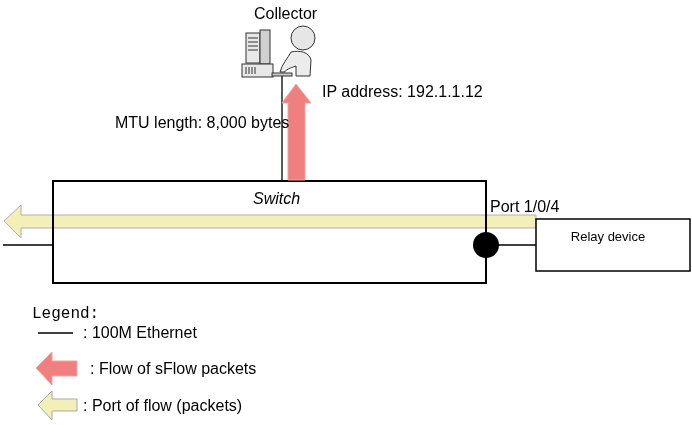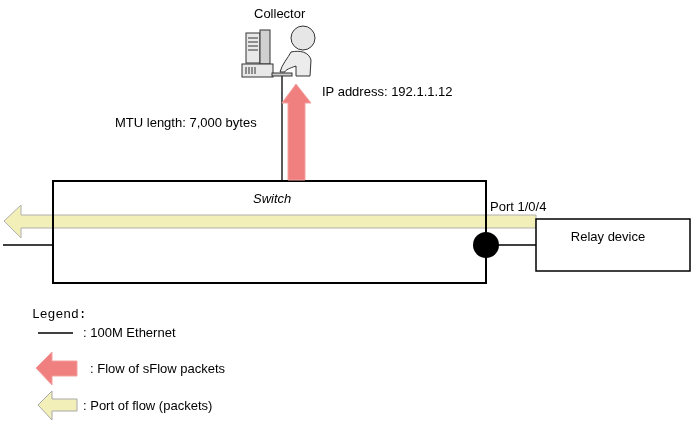--- a/index.html
+++ b/index.html
@@ -1,18 +1,18 @@
 <!DOCTYPE html>
 <html><head>
   <meta charset="utf-8">
   <style>
     html, body { margin: 0; padding: 0; background: #ffffff; }
     body { width: 692px; height: 425px; position: relative; overflow: hidden;
            font-family: "Liberation Sans", sans-serif; color: #000; }
-    .lbl { position: absolute; font-size: 13px; white-space: nowrap; line-height: 15px; }
+    .lbl { position: absolute; font-size: 16px; white-space: nowrap; line-height: 15px; }
     svg { position: absolute; left: 0; top: 0; }
     .box-text { position: absolute; text-align: center; font-size: 13px; line-height: 16px; }
   </style>
 </head>
 <body>
 
 <svg width="692" height="425" viewBox="0 0 692 425">
 
   <line x1="282" y1="76" x2="282" y2="181" stroke="#000" stroke-width="1.3"></line>
 
@@ -49,21 +49,21 @@
   </g>
 
   <g fill="#e0e0e0" stroke="#333" stroke-width="1">
     <circle cx="303" cy="38" r="12" fill="#e6e6e6"></circle>
     <path d="M291,52 C300,50 309,52 311,60 L310,76 L296,76 L296,66 C290,68 285,70 285,72 L280,72 C282,64 288,58 291,52 Z" fill="#ececec"></path>
   </g>
 </svg>
 
 <div class="lbl" style="left:254px; top:6px;">Collector</div>
 <div class="lbl" style="left:322px; top:84px;">IP address: 192.1.1.12</div>
-<div class="lbl" style="left:115px; top:115px;">MTU length: 7,000 bytes</div>
+<div class="lbl" style="left:115px; top:115px;">MTU length: 8,000 bytes</div>
 
 <div class="lbl" style="left:253px; top:191px;font-style:italic;">Switch</div>
 <div class="lbl" style="left:490px; top:199px;">Port 1/0/4</div>
 
 <div class="box-text" style="left:536px; top:229px; width:144px;">
   <div>Relay device</div>
 </div>
 
 <div>
   <div class="lbl" style="left:32px; top:307px;font-family:Liberation Mono, monospace;">Legend:</div>

